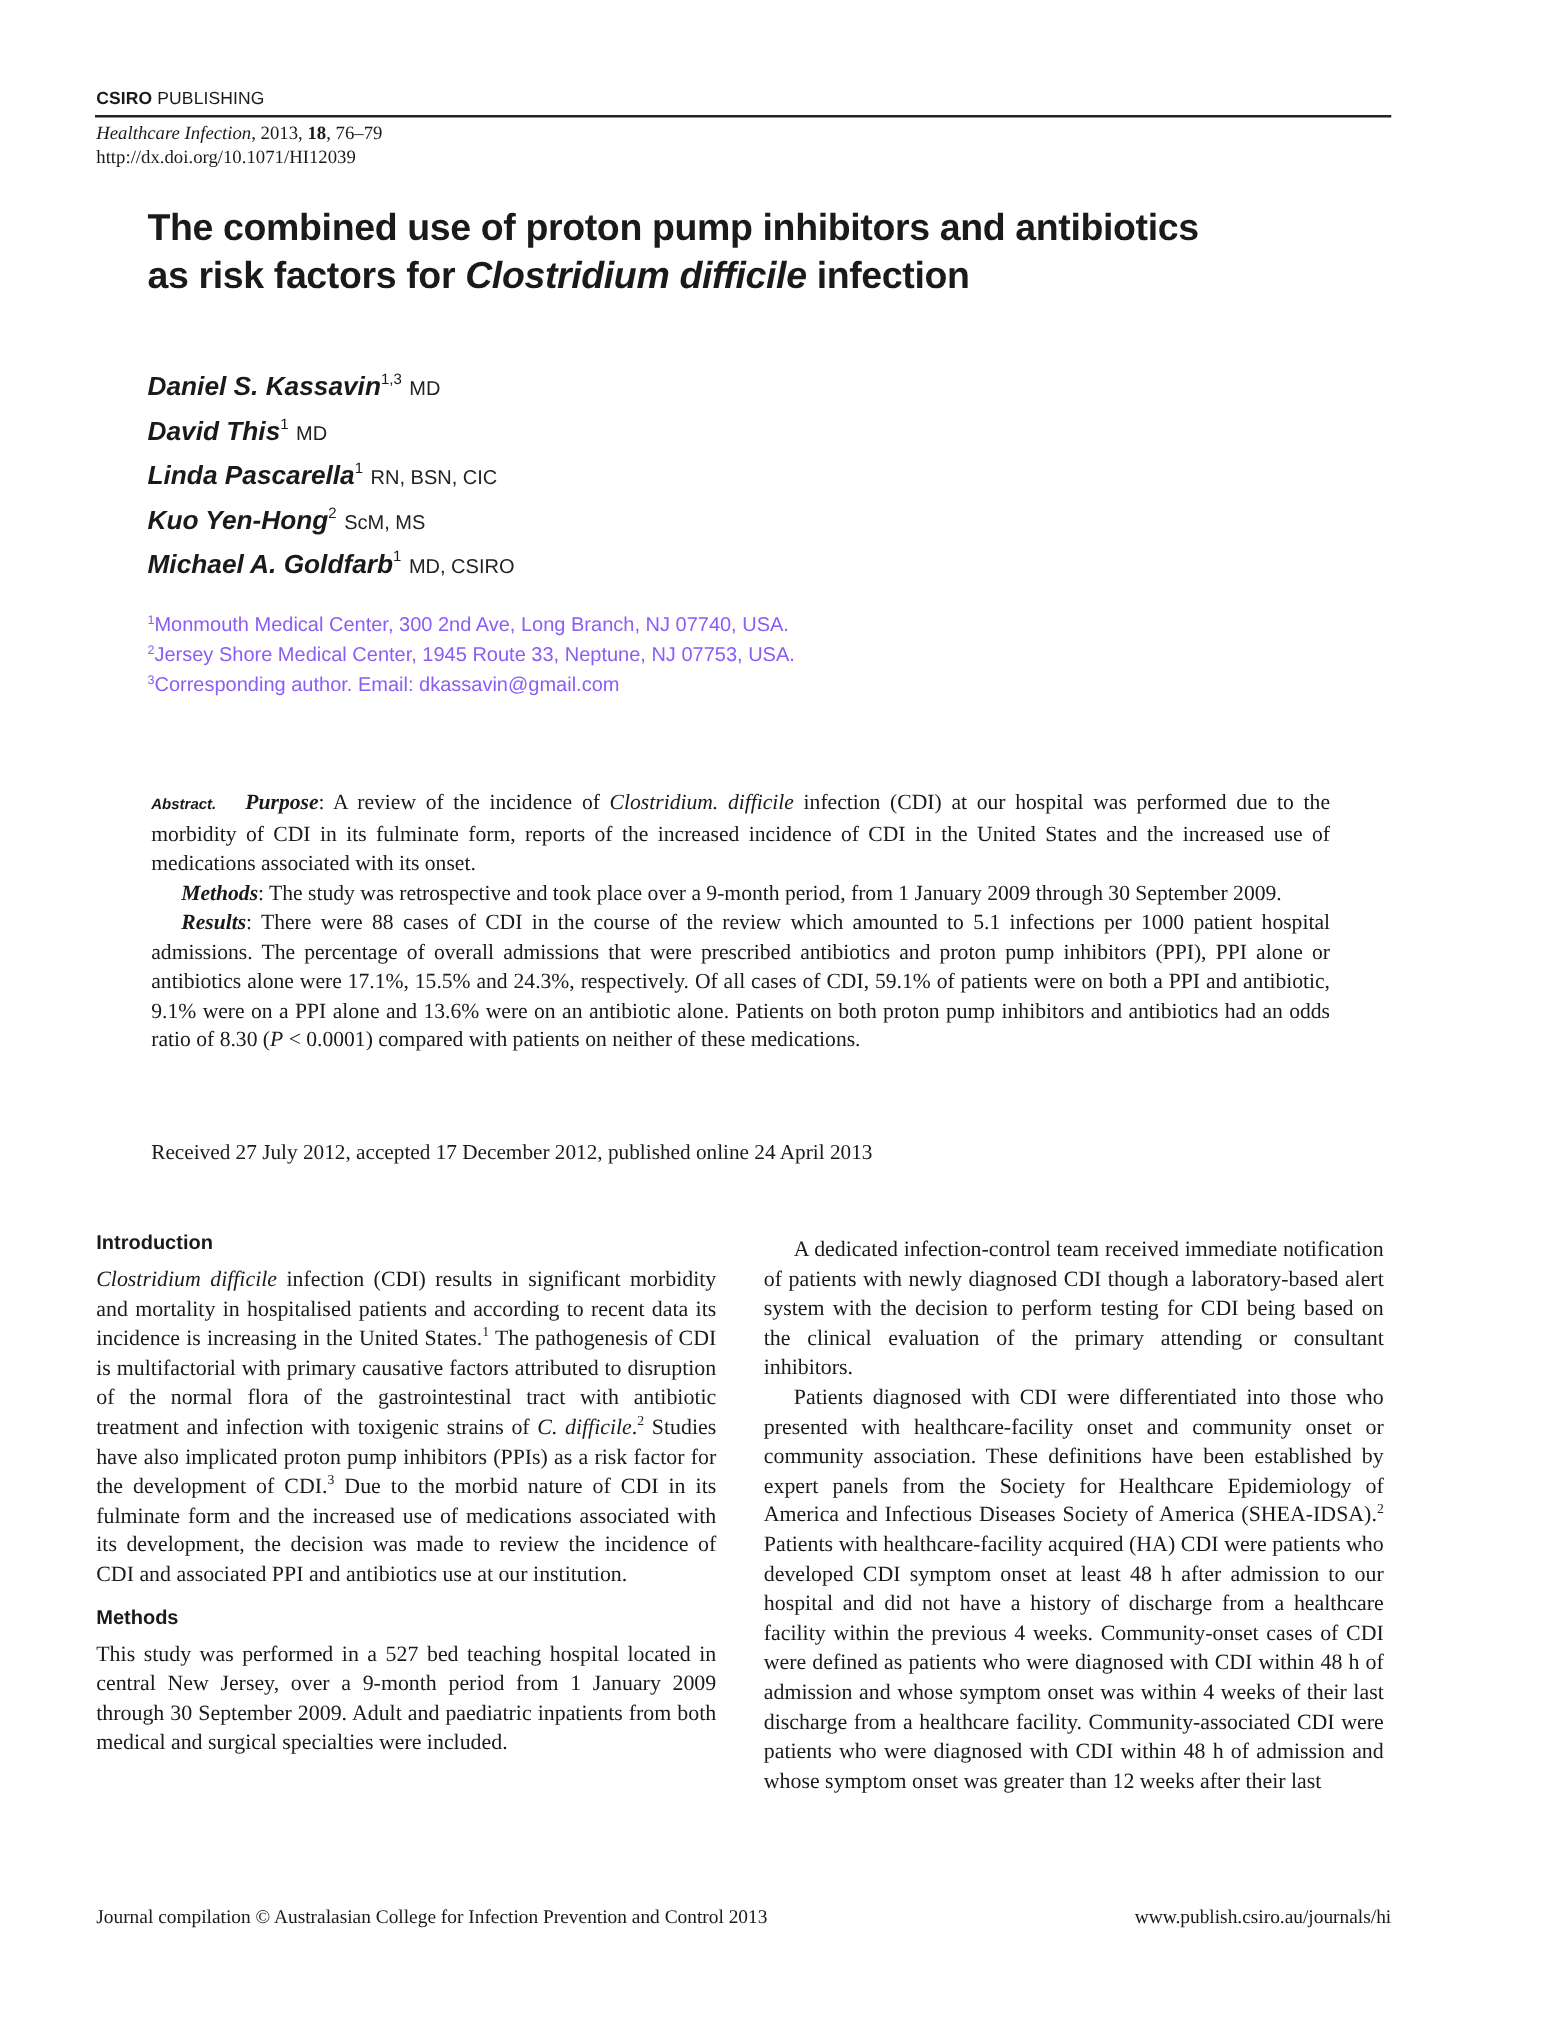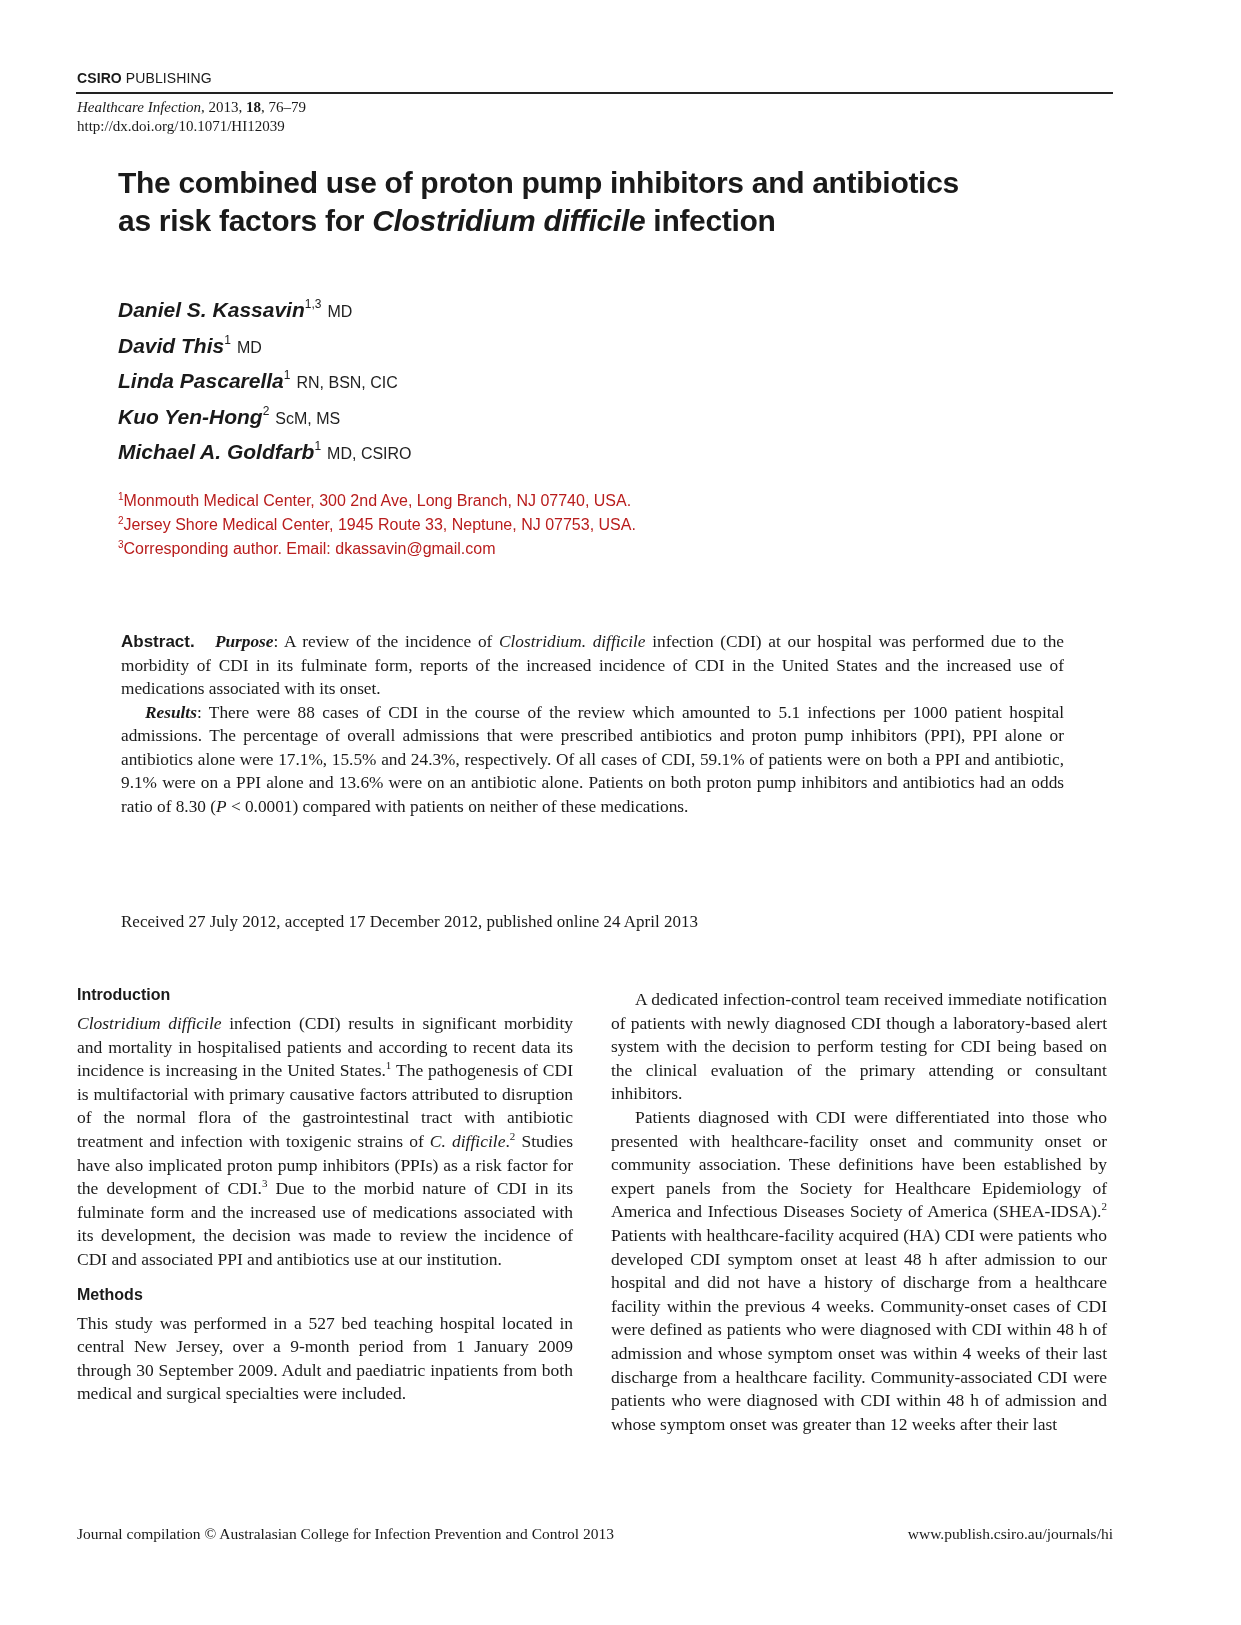--- a/index.html
+++ b/index.html
@@ -15,28 +15,28 @@
   #doi-line { left: 77px; top: 117px; font-size: 15px; line-height: 19px; }
 
   #title { left: 118px; top: 164px; width: 900px; font-size: 30px; line-height: 38px; font-weight: bold; letter-spacing: -0.3px; }
   #title i { font-style: italic; }
 
   .author { left: 118px; font-size: 21px; line-height: 26px; }
   .author .name { font-weight: bold; font-style: italic; }
   .author sup { font-size: 12px; vertical-align: 9px; line-height: 0; }
   .author .deg { font-size: 16px; margin-left: 6px; color: #222; }
 
-  .affil { left: 118px; font-size: 16px; line-height: 22px; color: #b91c1c; }
+  .affil { left: 118px; font-size: 16px; line-height: 22px; color: #8b5cf6; }
   .affil sup { font-size: 10px; vertical-align: 6px; line-height: 0; }
 
   #abstract { left: 121px; top: 630px; width: 943px; font-size: 17.3px; line-height: 23.5px; text-align: justify; }
   #abstract p { margin: 0; }
   #abstract .ind { text-indent: 24px; }
   #abstract .lbl { font-weight: bold; font-style: italic; }
-  #abstract .abs-head { font-family: "Liberation Sans", "DejaVu Sans", sans-serif; font-weight: bold; font-size: 17px; }
+  #abstract .abs-head { font-family: "Liberation Sans", "DejaVu Sans", sans-serif; font-weight: bold; font-size: 12px; font-style: italic; }
 
   #received { left: 121px; top: 912px; font-size: 17px; }
 
   .col { width: 496px; font-size: 17.5px; line-height: 23.6px; text-align: justify; }
   .col p { margin: 0; }
   .col .ind { text-indent: 24px; }
   .col .sec-head { font-family: "Liberation Sans", "DejaVu Sans", sans-serif; font-weight: bold; font-size: 16px; margin: 0 0 6px 0; line-height: 22px; }
   .col sup { font-size: 11px; vertical-align: 7px; line-height: 0; }
   #col-left { left: 77px; top: 984px; }
   #col-right { left: 611px; top: 988px; }
@@ -62,20 +62,21 @@
 <div class="abs author sans" style="top:368px"><span class="name">Linda Pascarella</span><sup>1</sup><span class="deg">RN, BSN, CIC</span></div>
 <div class="abs author sans" style="top:404px"><span class="name">Kuo Yen-Hong</span><sup>2</sup><span class="deg">ScM, MS</span></div>
 <div class="abs author sans" style="top:439px"><span class="name">Michael A. Goldfarb</span><sup>1</sup><span class="deg">MD, CSIRO</span></div>
 
 <div class="abs affil sans" style="top:490px"><sup>1</sup><span>Monmouth Medical Center, 300 2nd Ave, Long Branch, NJ 07740, USA.</span></div>
 <div class="abs affil sans" style="top:514px"><sup>2</sup><span>Jersey Shore Medical Center, 1945 Route 33, Neptune, NJ 07753, USA.</span></div>
 <div class="abs affil sans" style="top:538px"><sup>3</sup><span>Corresponding author. Email: dkassavin@gmail.com</span></div>
 
 <div id="abstract" class="abs serif">
   <p><span class="abs-head">Abstract.</span>&nbsp;&nbsp;&nbsp;<span class="lbl">Purpose</span><span>: A review of the incidence of </span><i>Clostridium. difficile</i><span> infection (CDI) at our hospital was performed due to the morbidity of CDI in its fulminate form, reports of the increased incidence of CDI in the United States and the increased use of medications associated with its onset.</span></p>
+  <p class="ind"><span class="lbl">Methods</span><span>: The study was retrospective and took place over a 9-month period, from 1 January 2009 through 30 September 2009.</span></p>
   <p class="ind"><span class="lbl">Results</span><span>: There were 88 cases of CDI in the course of the review which amounted to 5.1 infections per 1000 patient hospital admissions. The percentage of overall admissions that were prescribed antibiotics and proton pump inhibitors (PPI), PPI alone or antibiotics alone were 17.1%, 15.5% and 24.3%, respectively. Of all cases of CDI, 59.1% of patients were on both a PPI and antibiotic, 9.1% were on a PPI alone and 13.6% were on an antibiotic alone. Patients on both proton pump inhibitors and antibiotics had an odds ratio of 8.30 (</span><i>P</i><span> &lt; 0.0001) compared with patients on neither of these medications.</span></p>
 </div>
 
 <div id="received" class="abs serif">Received 27 July 2012, accepted 17 December 2012, published online 24 April 2013</div>
 
 <div id="col-left" class="abs col serif">
   <div class="sec-head">Introduction</div>
   <p><i>Clostridium difficile</i><span> infection (CDI) results in significant morbidity and mortality in hospitalised patients and according to recent data its incidence is increasing in the United States.</span><sup>1</sup><span> The pathogenesis of CDI is multifactorial with primary causative factors attributed to disruption of the normal flora of the gastrointestinal tract with antibiotic treatment and infection with toxigenic strains of </span><i>C. difficile</i><span>.</span><sup>2</sup><span> Studies have also implicated proton pump inhibitors (PPIs) as a risk factor for the development of CDI.</span><sup>3</sup><span> Due to the morbid nature of CDI in its fulminate form and the increased use of medications associated with its development, the decision was made to review the incidence of CDI and associated PPI and antibiotics use at our institution.</span></p>
   <div class="sec-head" style="margin-top:12px">Methods</div>
   <p>This study was performed in a 527 bed teaching hospital located in central New Jersey, over a 9-month period from 1 January 2009 through 30 September 2009. Adult and paediatric inpatients from both medical and surgical specialties were included.</p>

